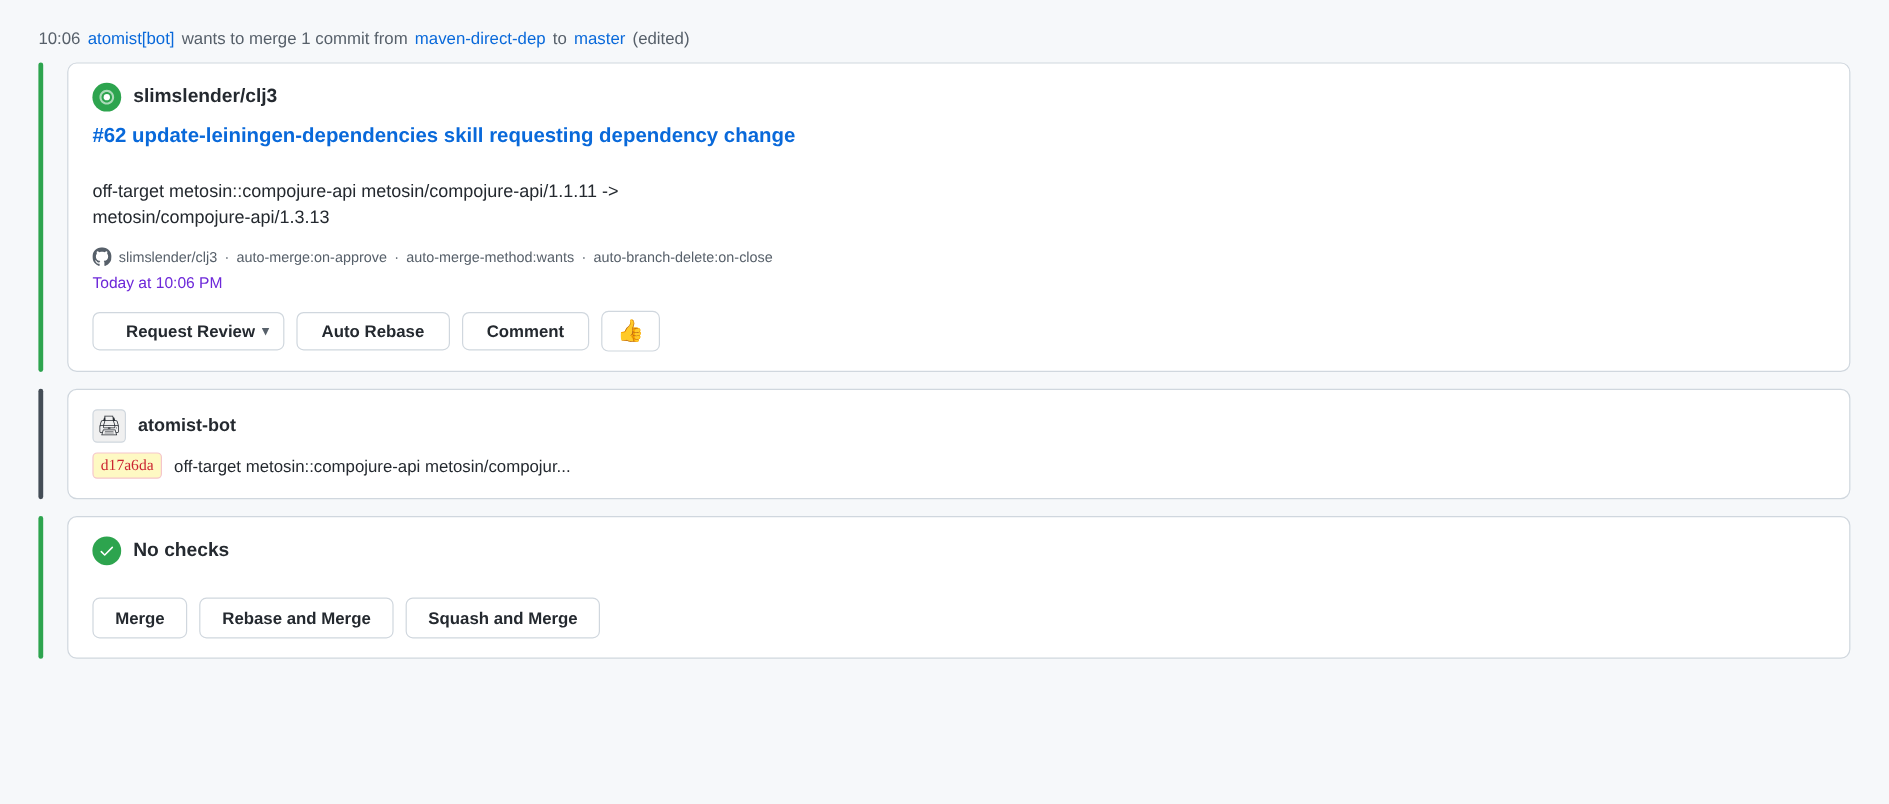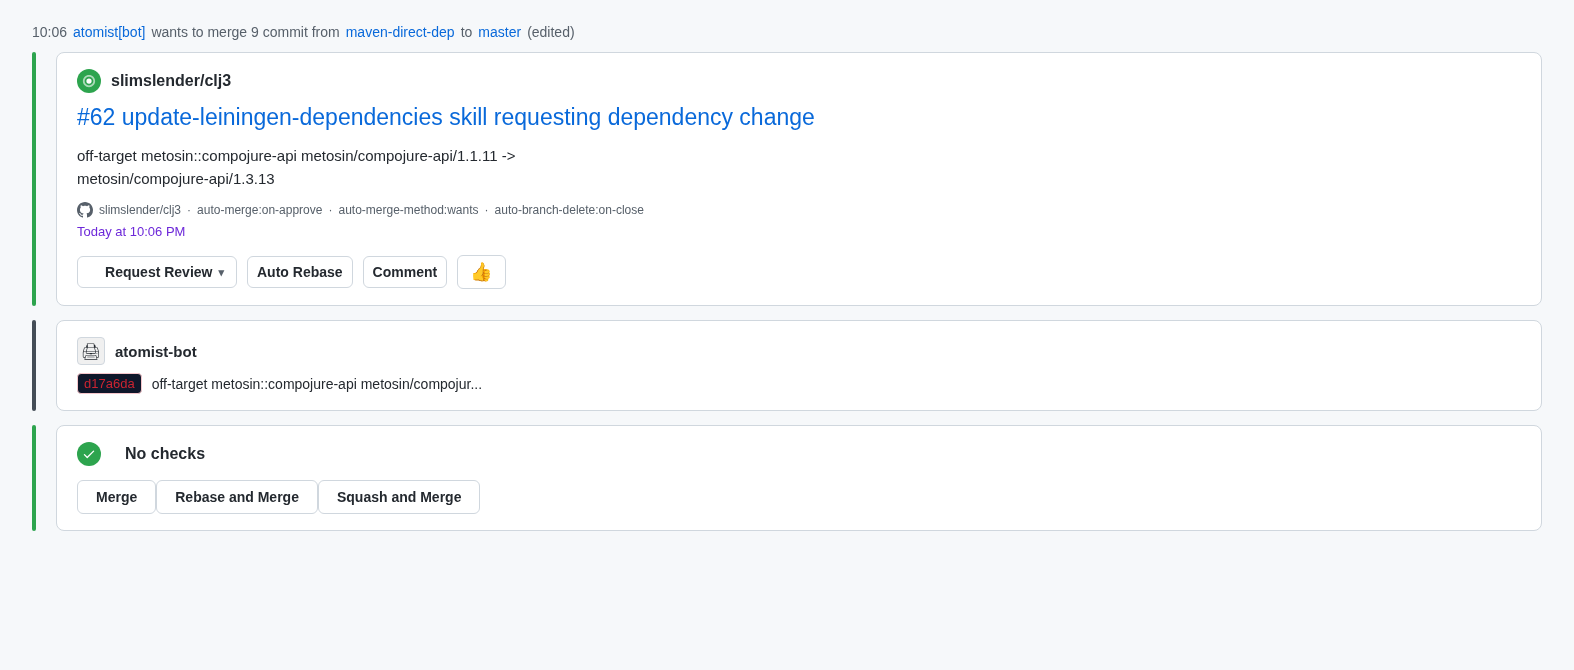--- a/index.html
+++ b/index.html
@@ -60,23 +60,23 @@
     }
 
     .repo-name {
       font-weight: 700;
       font-size: 16px;
       color: #24292f;
     }
 
     .pr-title {
       color: #0969da;
-      font-weight: 400;
-      font-size: 23px;
-      margin-bottom: 12px;
+      font-weight: 700;
+      font-size: 17px;
+      margin-bottom: 24px;
       line-height: 1.4;
       text-decoration: none;
       display: block;
     }
 
     .pr-description {
       color: #24292f;
       font-size: 15px;
       margin-bottom: 12px;
       line-height: 1.5;
@@ -108,21 +108,21 @@
       display: flex;
       align-items: center;
       gap: 10px;
       flex-wrap: wrap;
     }
 
     .btn {
       border: 1.5px solid #d0d7de;
       border-radius: 6px;
       background: #ffffff;
-      padding: 7px 9px;
+      padding: 7px 20px;
       font-size: 14px;
       font-weight: 600;
       color: #24292f;
       cursor: pointer;
       display: inline-flex;
       align-items: center;
       gap: 6px;
       white-space: nowrap;
     }
 
@@ -170,36 +170,36 @@
 
     .commit-line {
       display: flex;
       align-items: center;
       gap: 10px;
       font-size: 14px;
       color: #24292f;
     }
 
     .commit-hash {
-      background: #0f172a;
+      background: #fef9c3;
       border: 1px solid #f5c6cb;
       border-radius: 4px;
       padding: 2px 6px;
-      font-family: Liberation Sans, sans-serif;
+      font-family: Liberation Serif, serif;
       font-size: 13px;
       color: #cb2431;
       white-space: nowrap;
     }
 
     
     .checks-header {
       display: flex;
       align-items: center;
-      gap: 24px;
-      margin-bottom: 14px;
+      gap: 10px;
+      margin-bottom: 27px;
     }
 
     .check-icon {
       width: 24px;
       height: 24px;
       border-radius: 50%;
       background: #2da44e;
       display: flex;
       align-items: center;
       justify-content: center;
@@ -208,20 +208,21 @@
       flex-shrink: 0;
     }
 
     .checks-title {
       font-weight: 700;
       font-size: 16px;
     }
 
     .merge-actions {
       display: flex;
+      gap: 10px;
       flex-wrap: wrap;
     }
 
     .merge-btn {
       border: 1.5px solid #d0d7de;
       border-radius: 6px;
       background: #ffffff;
       padding: 8px 18px;
       font-size: 14px;
       font-weight: 700;
@@ -249,21 +250,21 @@
       background: #444d56;
       border-radius: 2px;
     }
   </style>
 </head>
 <body>
 
 <div class="timestamp-line">
   <span>10:06</span>
   <a class="bot-link">atomist[bot]</a>
-  <span>wants to merge 9 commit from</span>
+  <span>wants to merge 1 commit from</span>
   <a class="branch-link">maven-direct-dep</a>
   <span>to</span>
   <a class="branch-link">master</a>
   <span>(edited)</span>
 </div>
 
 <div style="position:relative; padding-left: 24px; margin-bottom: 14px;">
   <div class="green-bar"></div>
   <div class="card">
     <div class="card-header">

